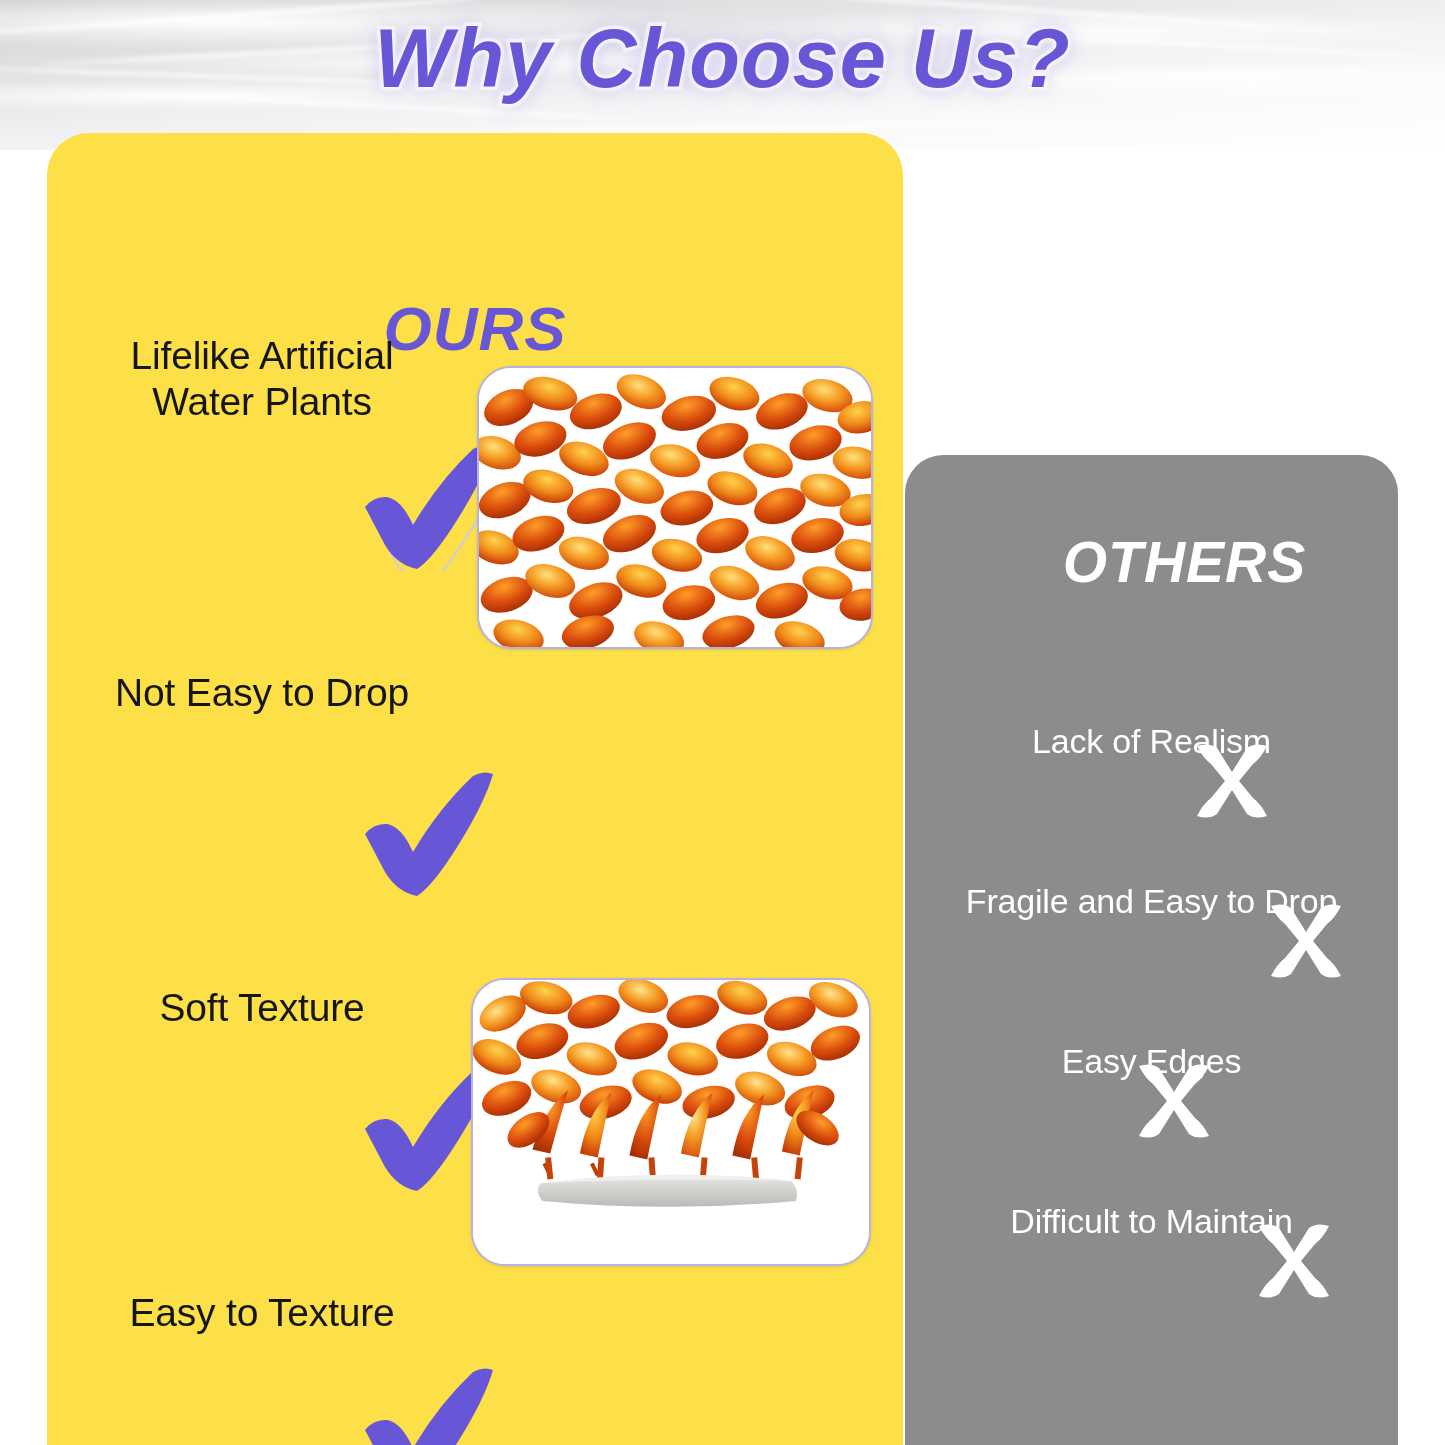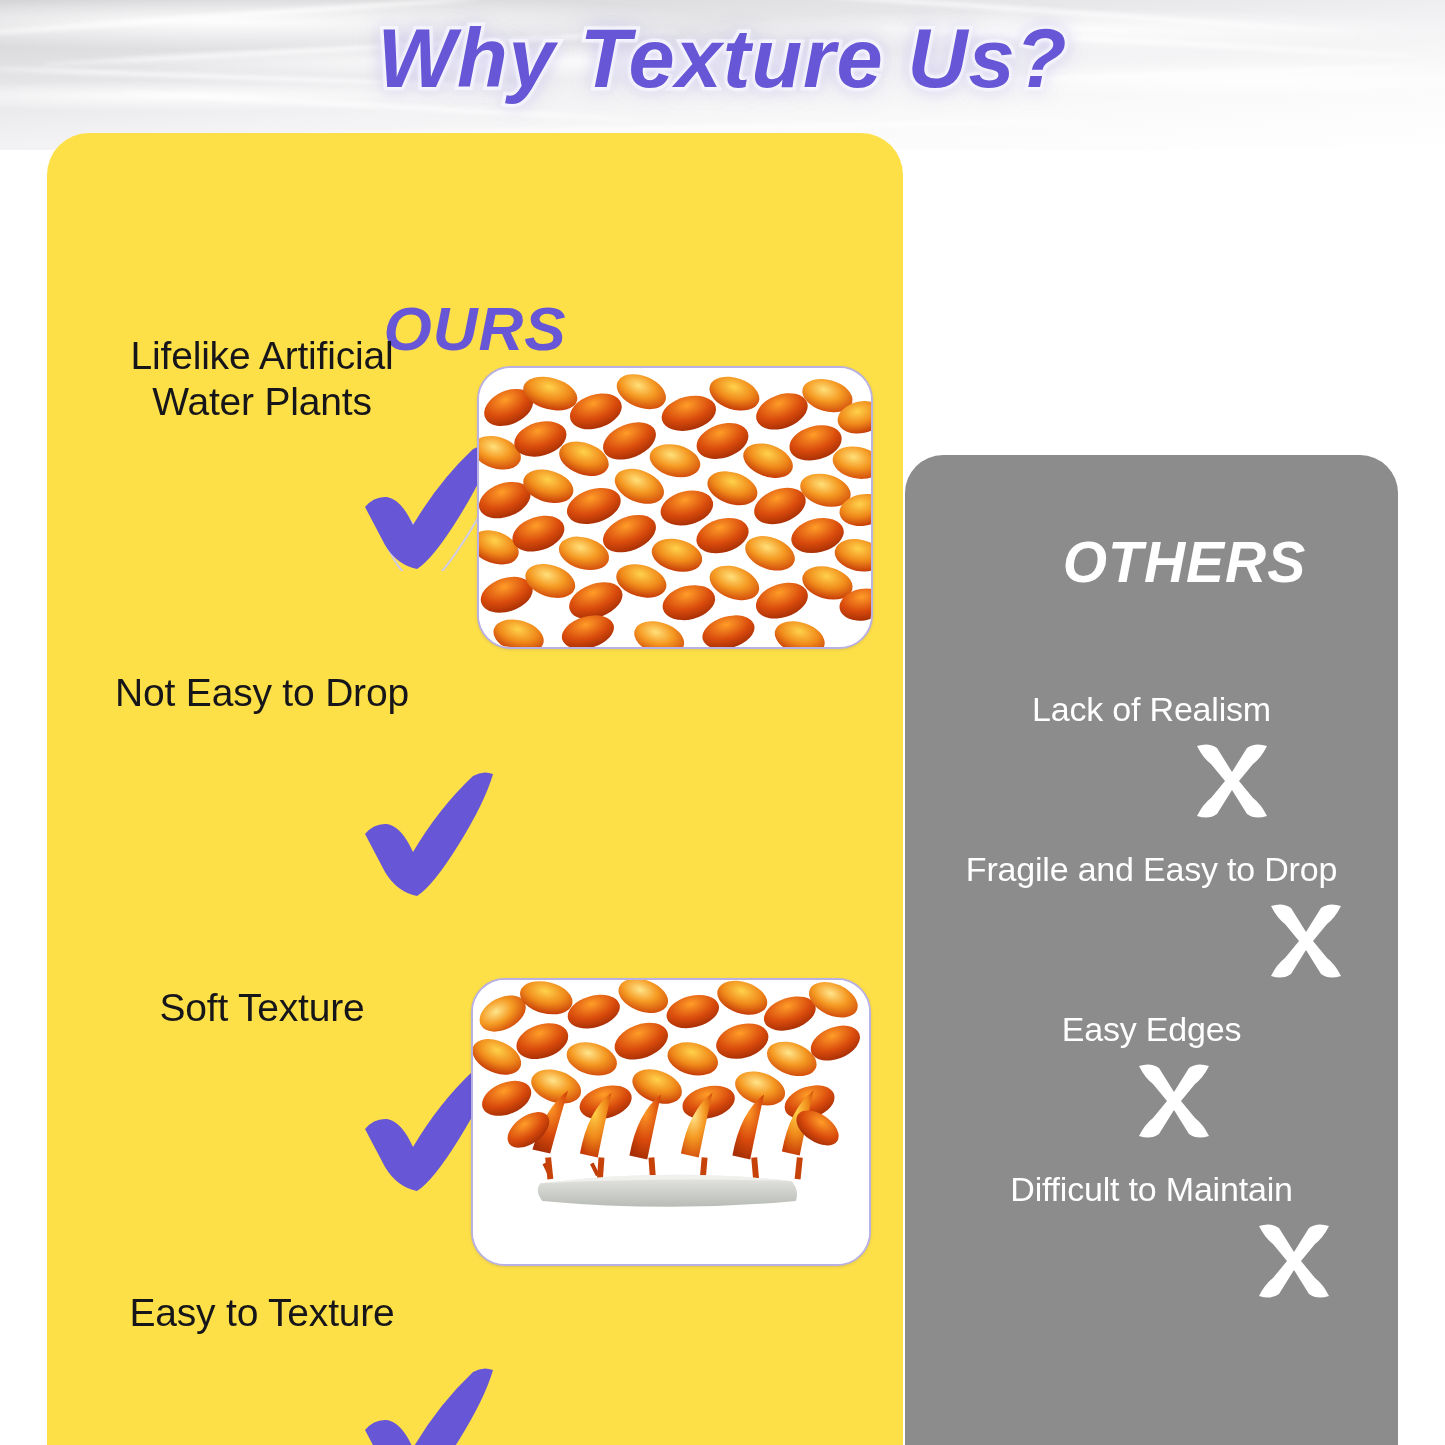--- a/index.html
+++ b/index.html
@@ -126,20 +126,21 @@
   .o1 { top:235px; }
   .o2 { top:395px; }
   .o3 { top:555px; }
   .o4 { top:715px; }
 
   .con-label {
     position:absolute; left:0; width:493px;
     text-align:center;
     font-size:34px; color:#ffffff; letter-spacing:-.2px;
     white-space:nowrap;
+    margin-top:32px;
   }
   .cross-wrap { position:absolute; width:82px; height:78px; }
   .o1 .cross-wrap { left:286px; top:52px; }
   .o2 .cross-wrap { left:360px; top:52px; }
   .o3 .cross-wrap { left:228px; top:52px; }
   .o4 .cross-wrap { left:348px; top:52px; }
   .cross-wrap svg { width:100%; height:100%; display:block; }
 </style>
 </head>
 <body>
@@ -147,21 +148,21 @@
 <div id="banner">
   <span class="wisp w1"></span>
   <span class="wisp w2"></span>
   <span class="wisp w3"></span>
   <span class="wisp w4"></span>
   <span class="wisp w5"></span>
   <span class="wisp w6"></span>
   <span class="wisp w7"></span>
   <span class="wisp w8"></span>
 </div>
-<div id="title">Why Texture Us?</div>
+<div id="title">Why Choose Us?</div>
 
 <div id="ours-panel">
   <div id="ours-heading">OURS</div>
 
   <div class="ours-row r1">
     <div class="feature-label">Lifelike Artificial<br>Water Plants</div>
     <div class="check-wrap">
       <svg viewBox="0 0 160 130" xmlns="http://www.w3.org/2000/svg">
         <path d="M38 104 L18 66 Q27 55 40 56 Q52 58 62 76 L66 84 Q92 40 126 8 Q136 2 146 6 Q138 34 112 76 Q86 118 70 128 Q50 124 38 104 Z" fill="none" stroke="#cfcae9" stroke-width="2" transform="translate(10,16)"></path>
         <path d="M38 104 L18 66 Q27 55 40 56 Q52 58 62 76 L66 84 Q92 40 126 8 Q136 2 146 6 Q138 34 112 76 Q86 118 70 128 Q50 124 38 104 Z" fill="#6757d6"></path>

